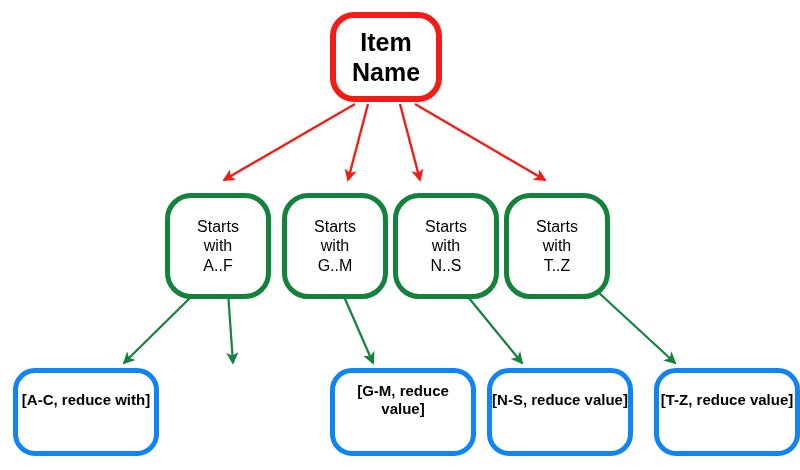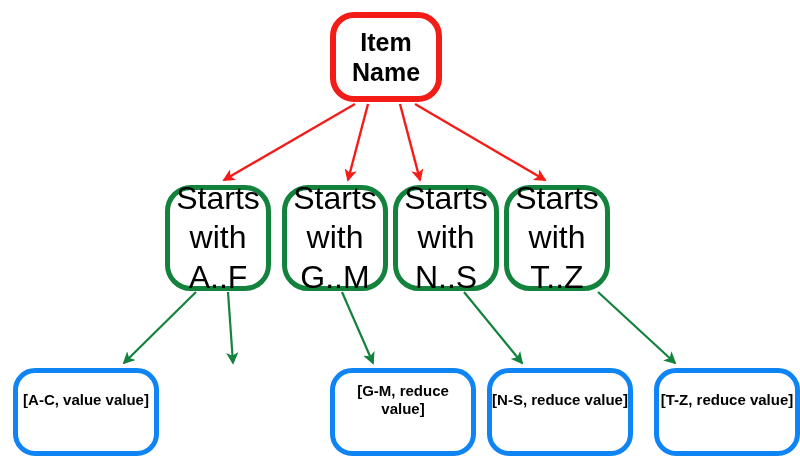--- a/index.html
+++ b/index.html
@@ -38,23 +38,24 @@
   .node-root {
     border: 6px solid #f41c17;
     border-radius: 24px;
     font-size: 25px;
     font-weight: bold;
     line-height: 1.22;
   }
   .node-branch {
     border: 5px solid #12823c;
     border-radius: 26px;
-    font-size: 32px;
+    font-size: 16px;
     font-weight: normal;
     line-height: 1.22;
+    margin-top: 8px;
   }
   .node-leaf {
     border: 5px solid #0f84f5;
     border-radius: 22px;
     font-size: 15px;
     font-weight: bold;
     line-height: 1.2;
   }
   .leaf-text {
     position: relative;
@@ -113,21 +114,21 @@
 with
 N..S</span>
   </div>
   <div class="node node-branch" style="left: 504px; top: 185px; width: 106px; height: 106px;">
     <span class="node-label">Starts
 with
 T..Z</span>
   </div>
 
   <div class="node node-leaf" style="left: 13px; top: 368px; width: 146px; height: 88px;">
-    <span class="node-label leaf-text">[A-C, value value]</span>
+    <span class="node-label leaf-text">[A-C, reduce with]</span>
   </div>
   <div class="node node-leaf" style="left: 330px; top: 368px; width: 146px; height: 88px;">
     <span class="node-label leaf-text">[G-M, reduce value]</span>
   </div>
   <div class="node node-leaf" style="left: 487px; top: 368px; width: 146px; height: 88px;">
     <span class="node-label leaf-text">[N-S, reduce value]</span>
   </div>
   <div class="node node-leaf" style="left: 643px; top: 368px; width: 146px; height: 88px; margin-left: 11px;">
     <span class="node-label leaf-text">[T-Z, reduce value]</span>
   </div>

